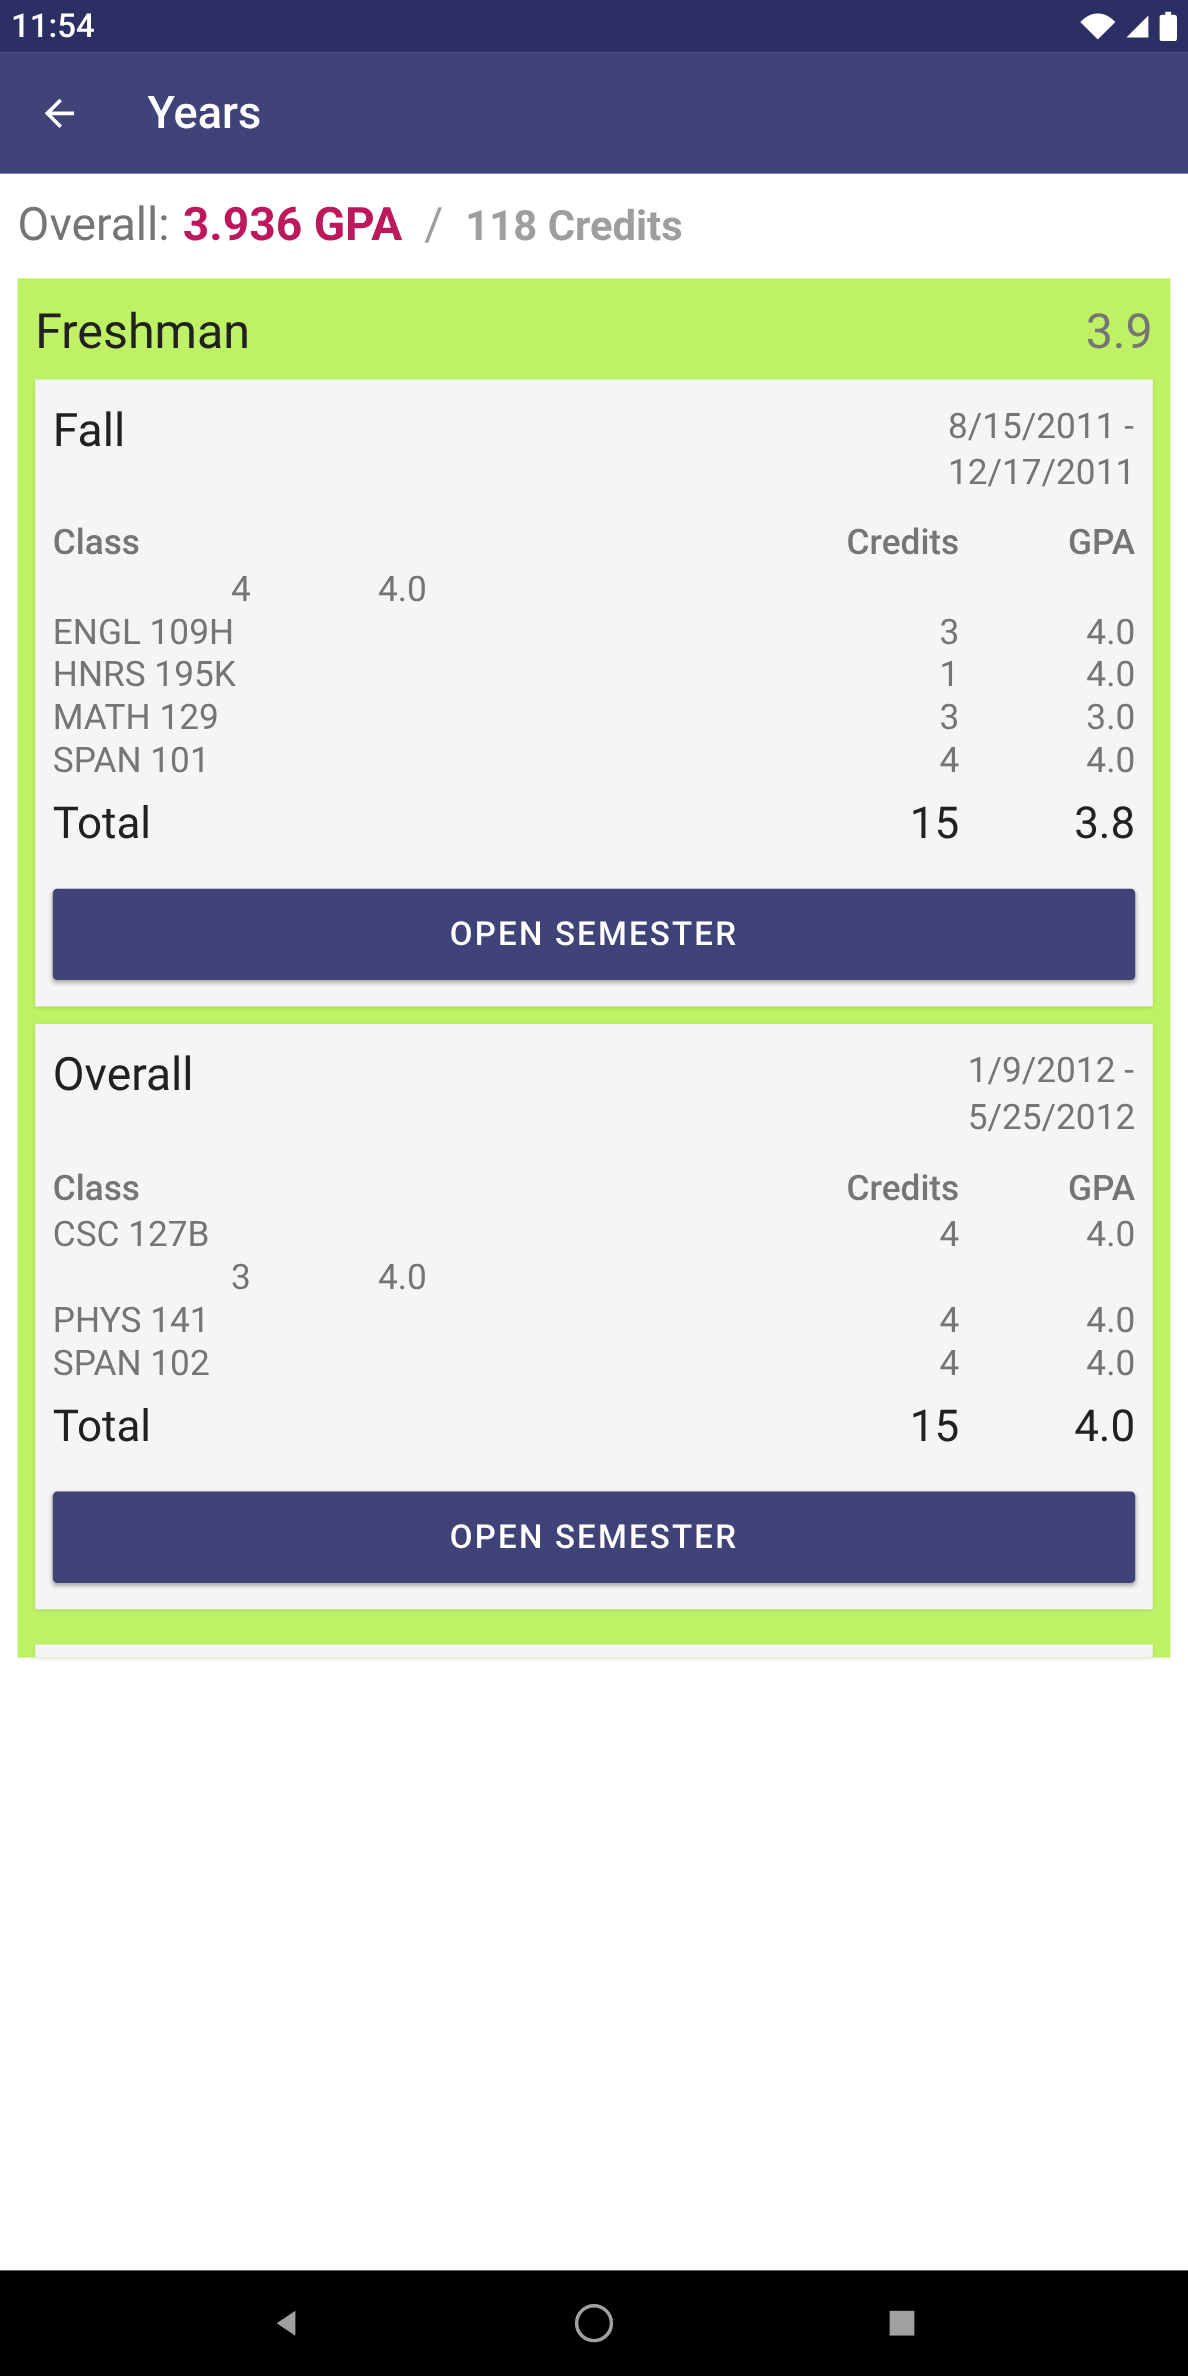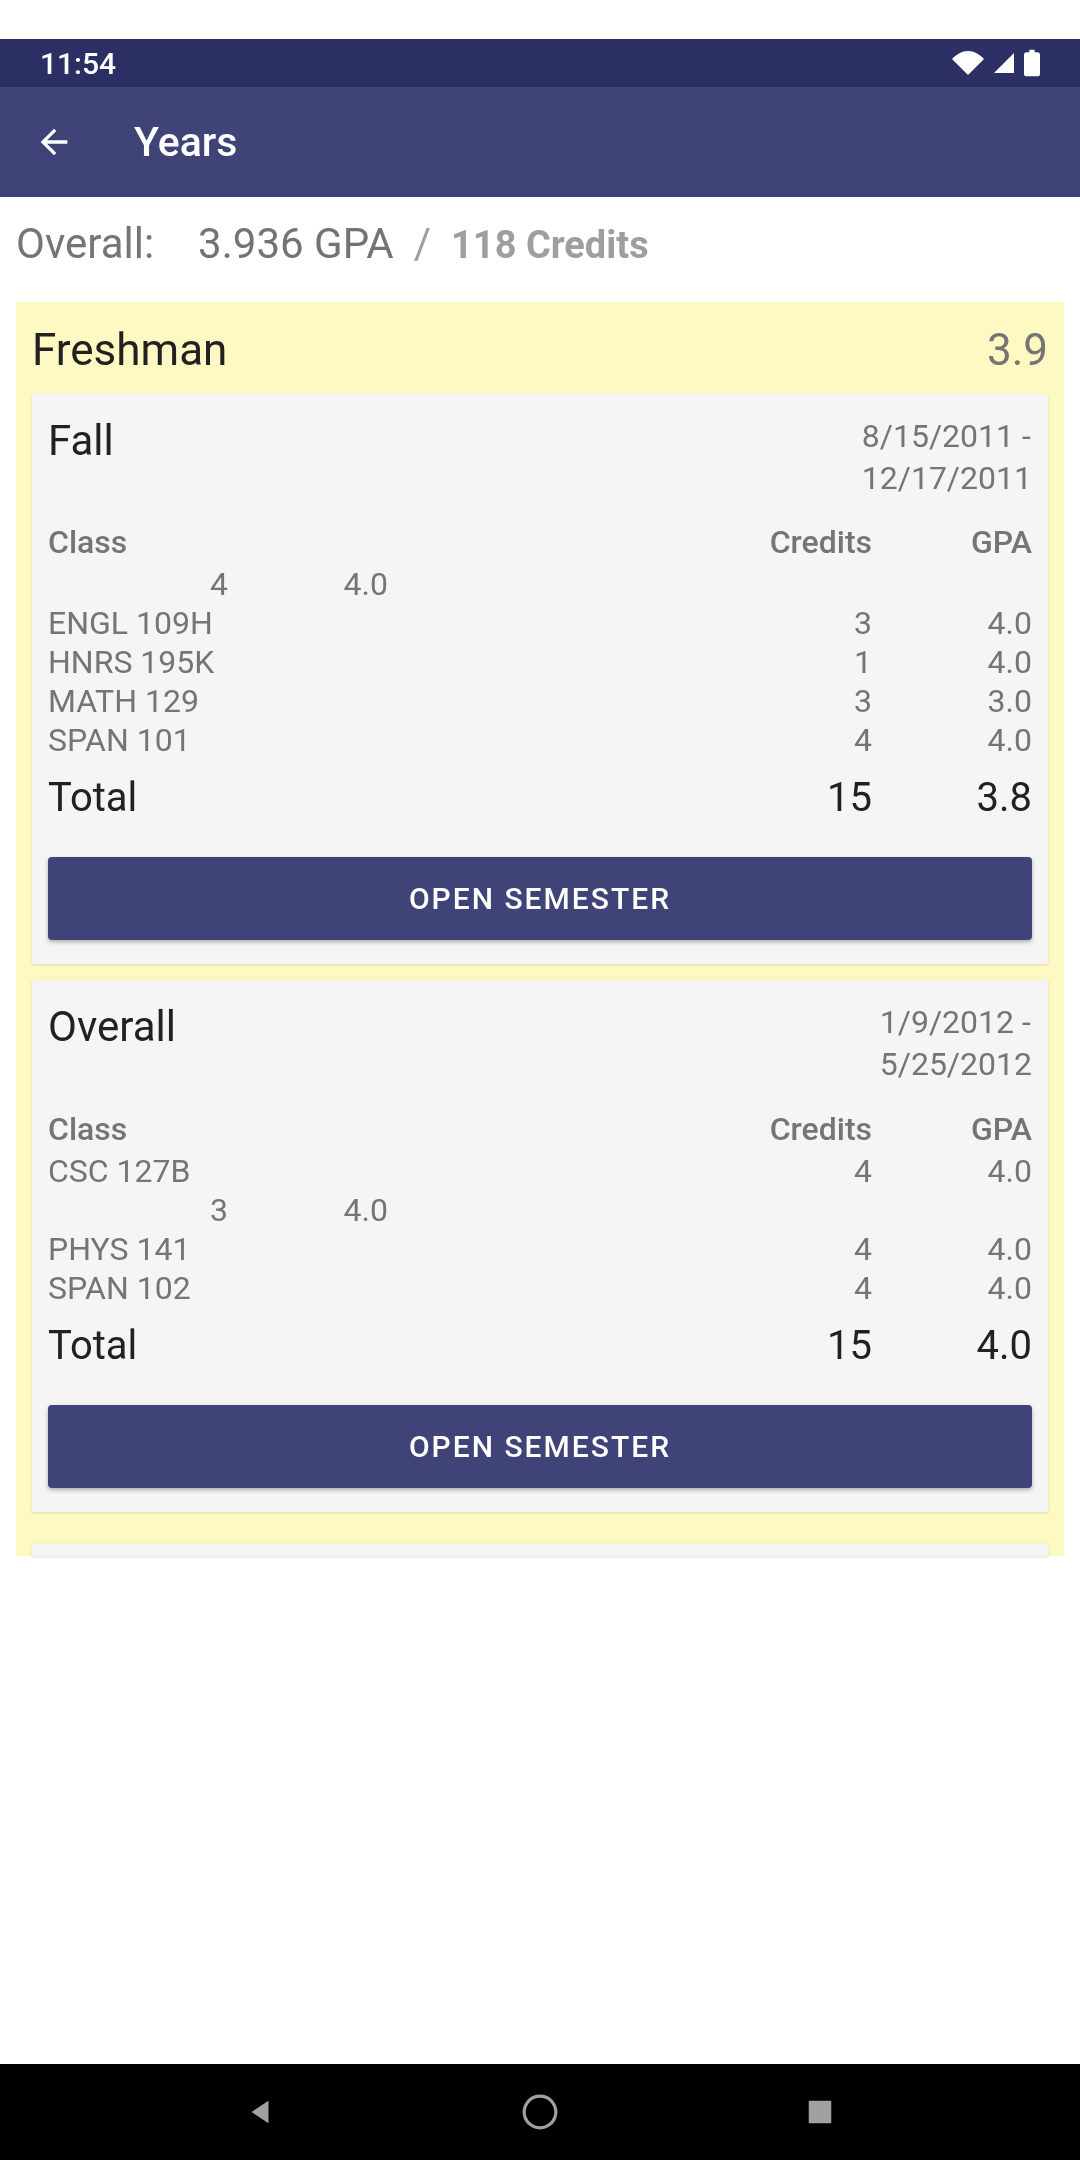--- a/index.html
+++ b/index.html
@@ -15,23 +15,22 @@
       display: flex;
       flex-direction: column;
       overflow: hidden;
     }
     .status-bar {
       background: #2c2f64;
       height: 48px;
       display: flex;
       align-items: center;
       justify-content: space-between;
-      padding: 0 40px;
+      padding: 0 10px;
       color: white;
-      margin-top: 39px;
     }
     .status-time {
       font-size: 30px;
       font-weight: 500;
     }
     .status-icons {
       display: flex;
       align-items: center;
       gap: 8px;
     }
@@ -61,42 +60,41 @@
       display: flex;
       align-items: baseline;
       gap: 12px;
       font-size: 42px;
     }
     .overall-label {
       color: #757575;
       font-weight: 400;
     }
     .overall-gpa {
-      color: #737373;
-      font-weight: 400;
-      margin-left: 32px;
+      color: #be185d;
+      font-weight: 700;
     }
     .overall-slash {
       color: #9e9e9e;
       font-weight: 400;
       margin: 0 8px;
     }
     .overall-credits {
       color: #9e9e9e;
       font-size: 38px;
       font-weight: 700;
     }
     .content {
       flex: 1;
       padding: 0 16px;
       overflow: hidden;
     }
     .year-card {
-      background: #fef9c3;
-      margin-top: 12px;
+      background: #bef264;
+      margin-top: 2px;
     }
     .year-header {
       display: flex;
       justify-content: space-between;
       align-items: center;
       padding: 22px 16px 18px;
       font-size: 44px;
     }
     .year-name {
       color: #212121;

